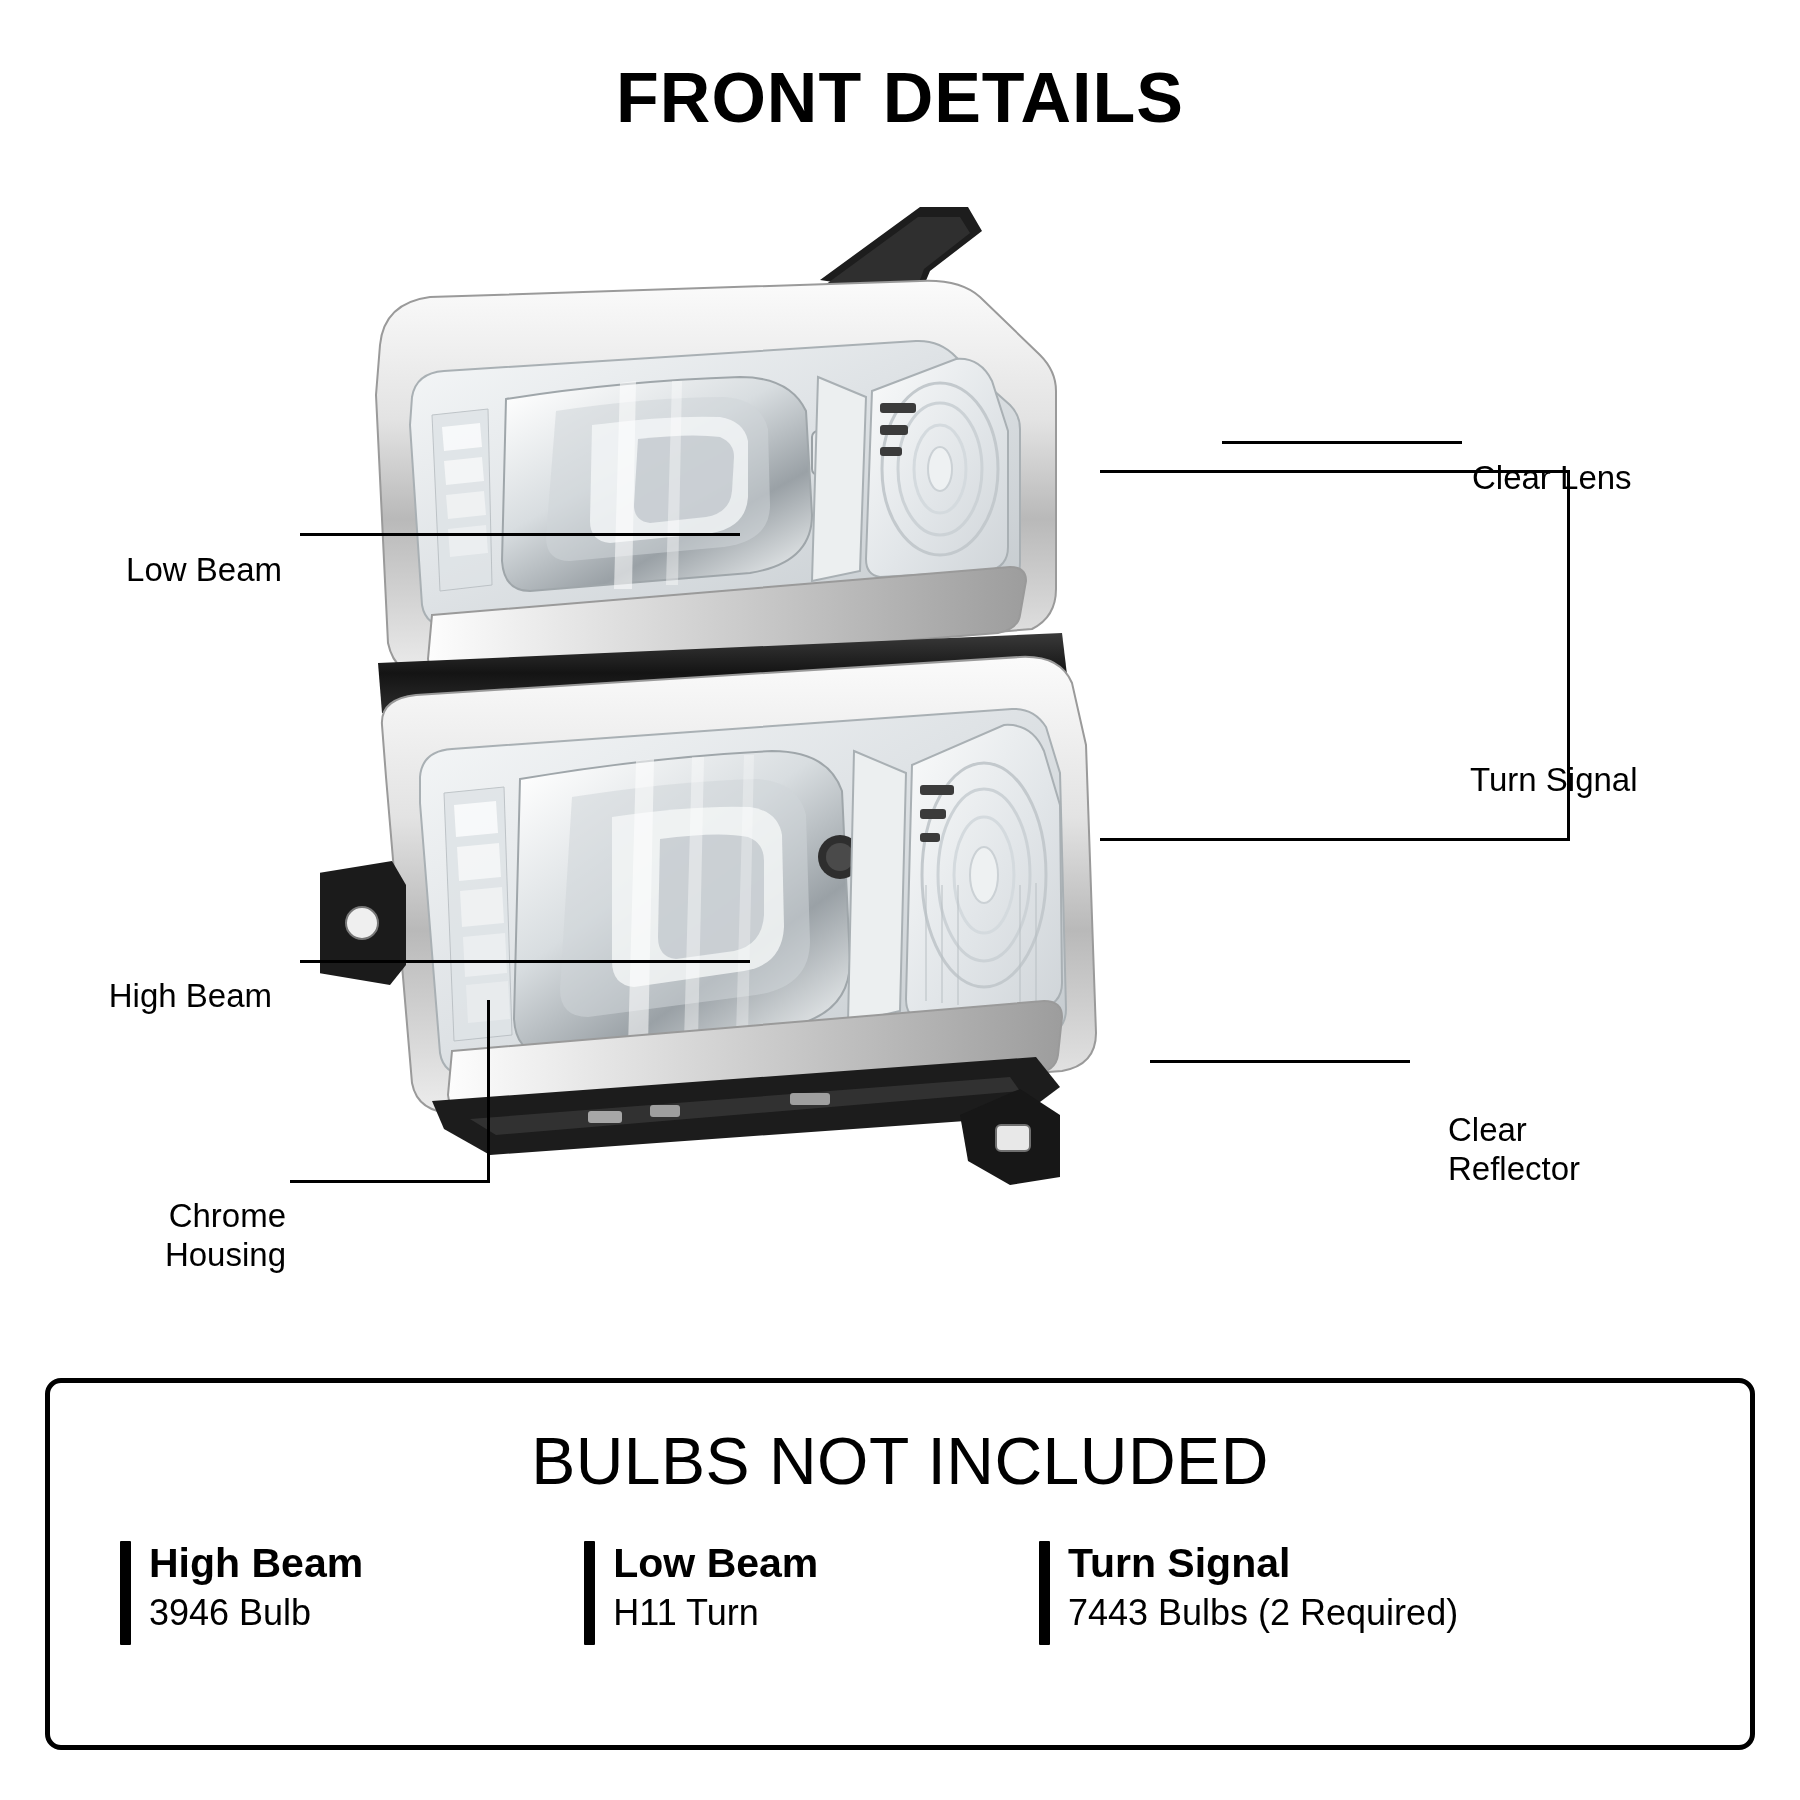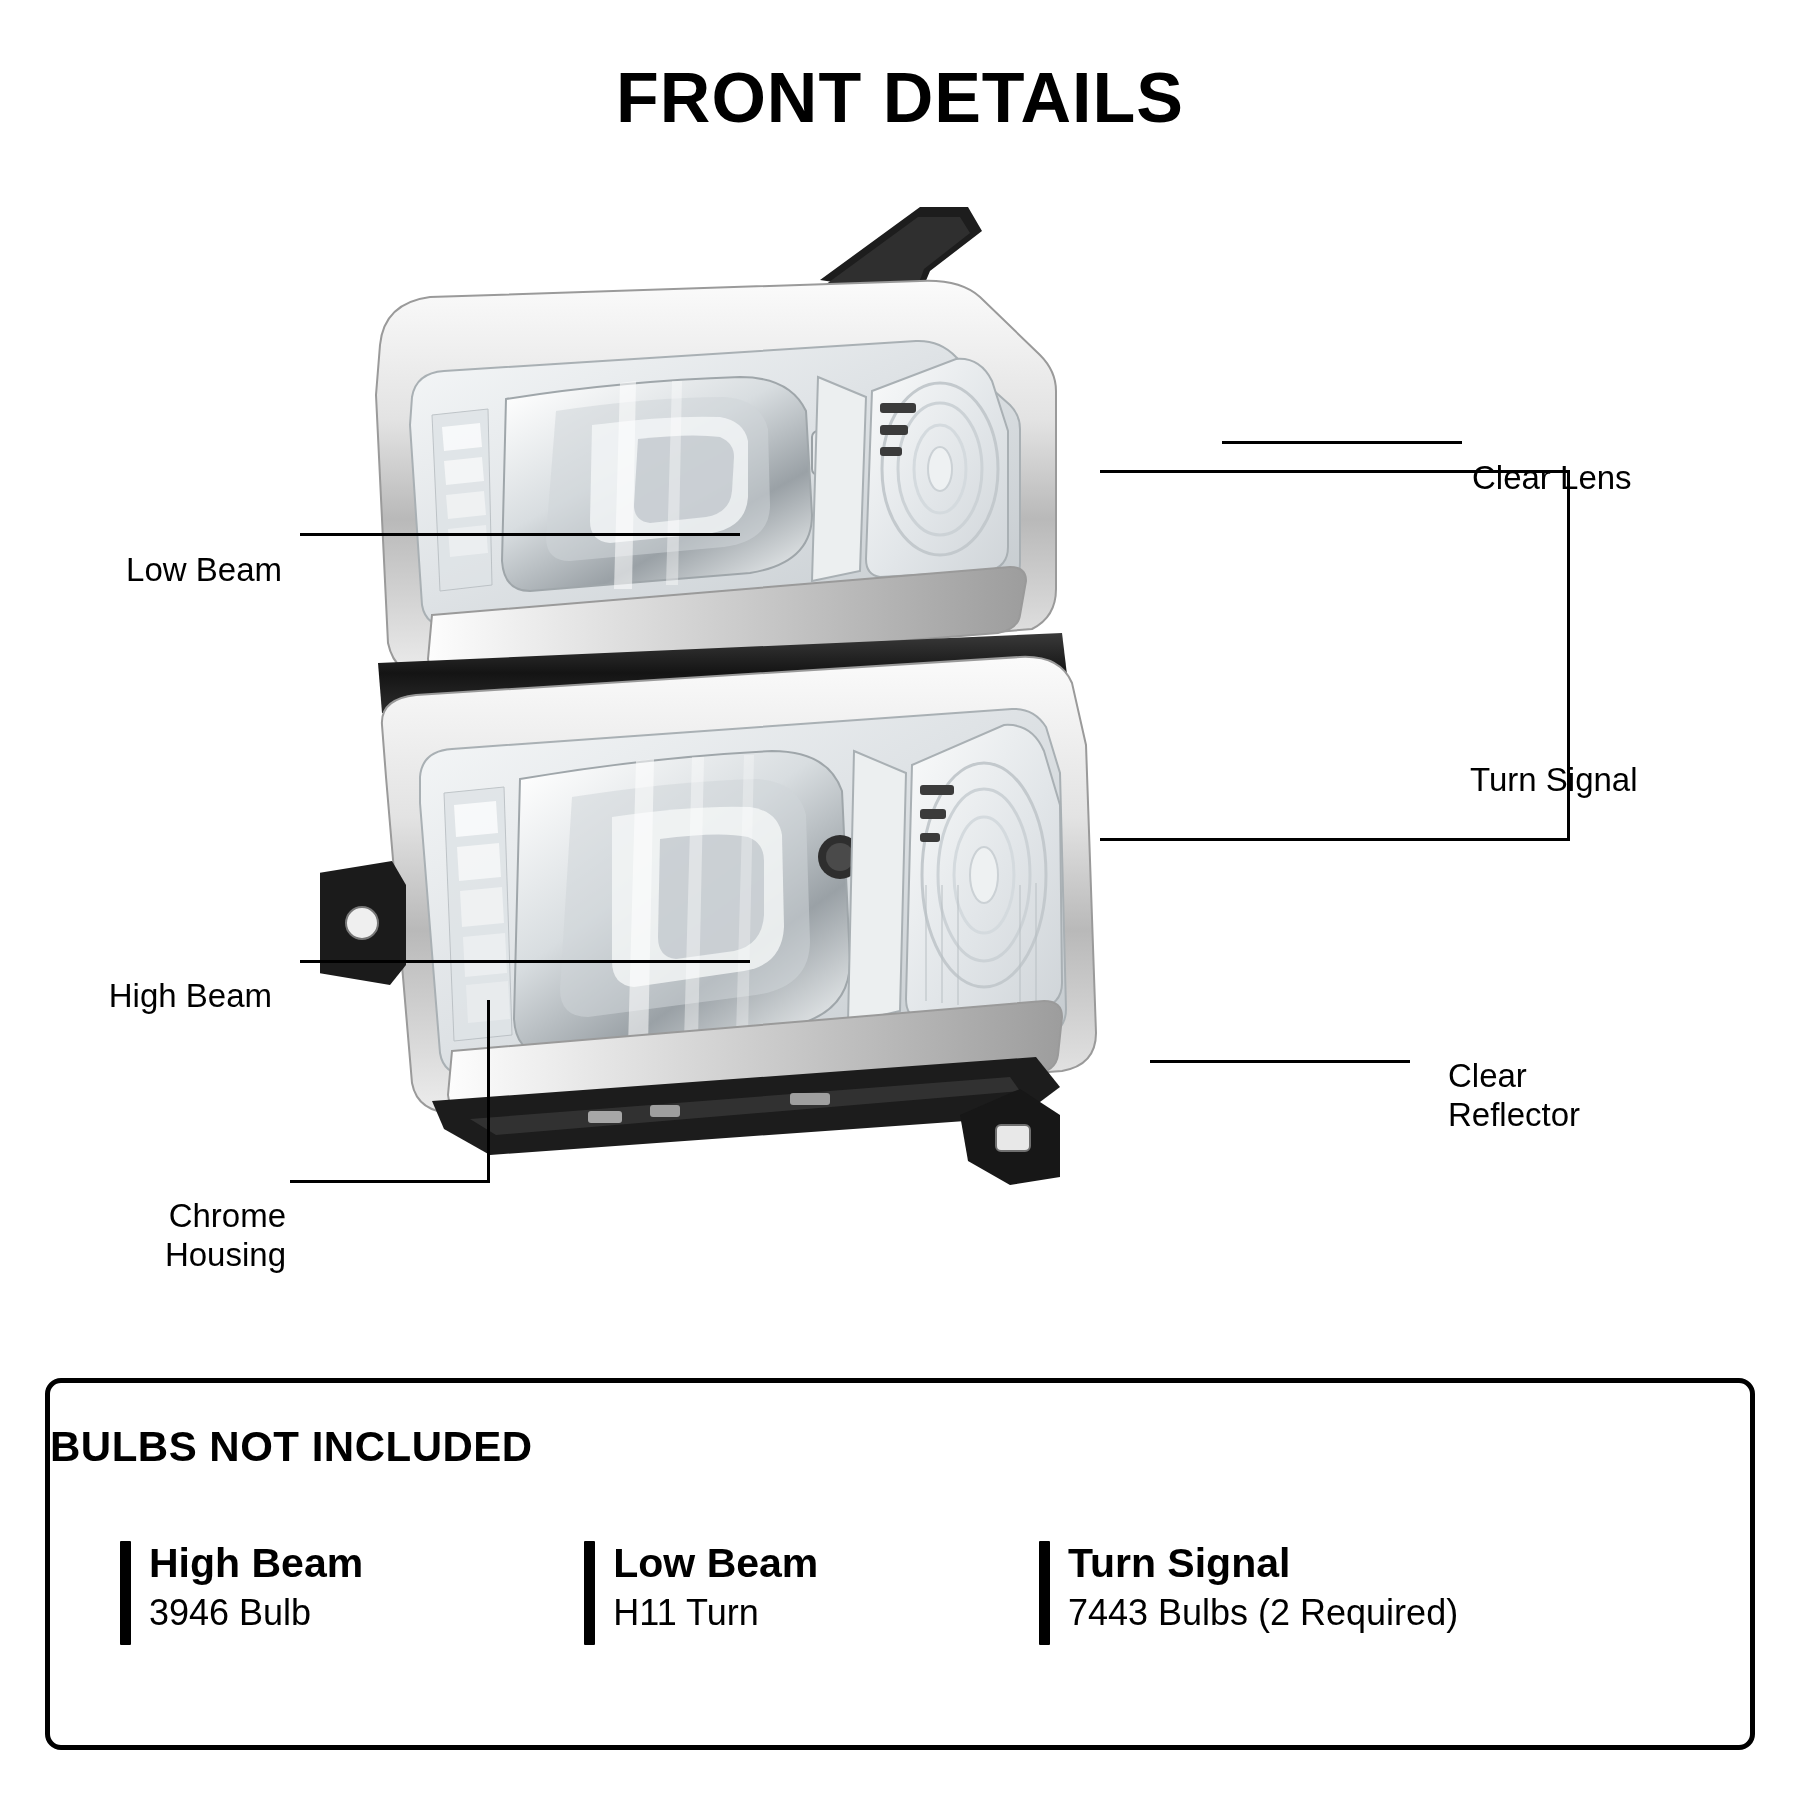--- a/index.html
+++ b/index.html
@@ -65,22 +65,23 @@
     border: 5px solid #000;
     border-radius: 16px;
     box-sizing: border-box;
     background: #fff;
   }
   .panel-title {
     position: absolute;
     top: 40px;
     left: 0;
     width: 100%;
-    font-size: 42px;
-    font-weight: bold;
+    text-align: center;
+    font-size: 66px;
+    font-weight: normal;
     letter-spacing: 0.5px;
   }
   .bulbs-row {
     position: absolute;
     top: 158px;
     left: 0;
     width: 100%;
     display: flex;
     align-items: flex-start;
     padding: 0 35px;
@@ -315,21 +316,21 @@
   </div>
 
   <div class="callout right" style="left:1470px; top:722px;">
     <span>Turn Signal</span>
   </div>
 
   <div class="callout left" style="left:0px; top:938px; width:272px;">
     <span>High Beam</span>
   </div>
 
-  <div class="callout right" style="left:1448px; top:1018px;">
+  <div class="callout right" style="left:1448px; top:1072px;">
     <span>Clear
 Reflector</span>
   </div>
 
   <div class="callout left" style="left:0px; top:1158px; width:262px;margin-left:24px;">
     <span>Chrome
 Housing</span>
   </div>
 
   <div class="panel">

